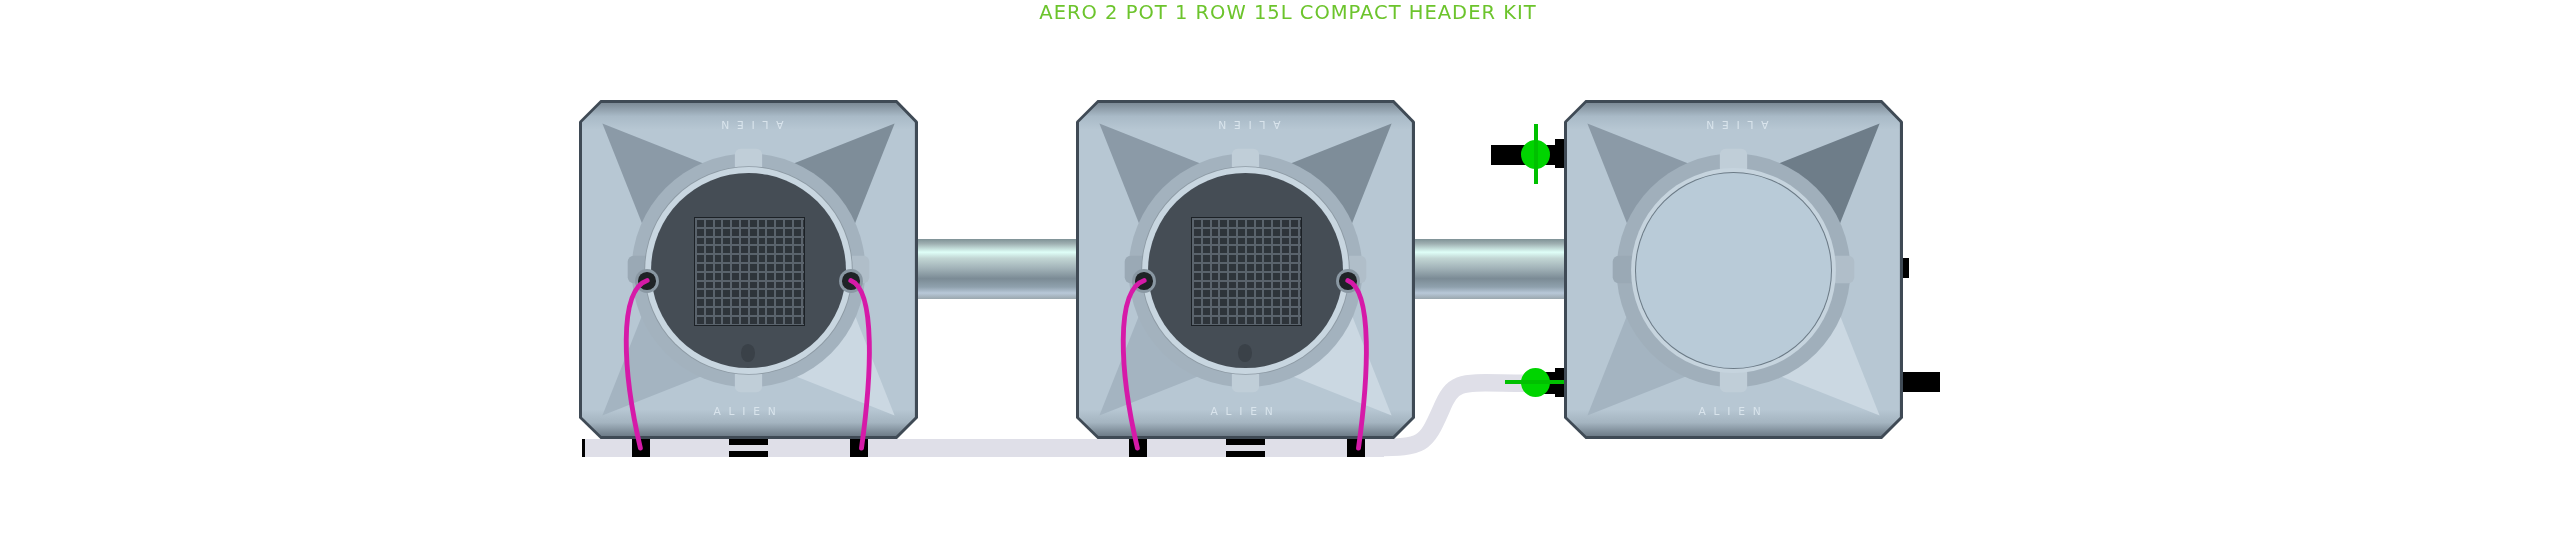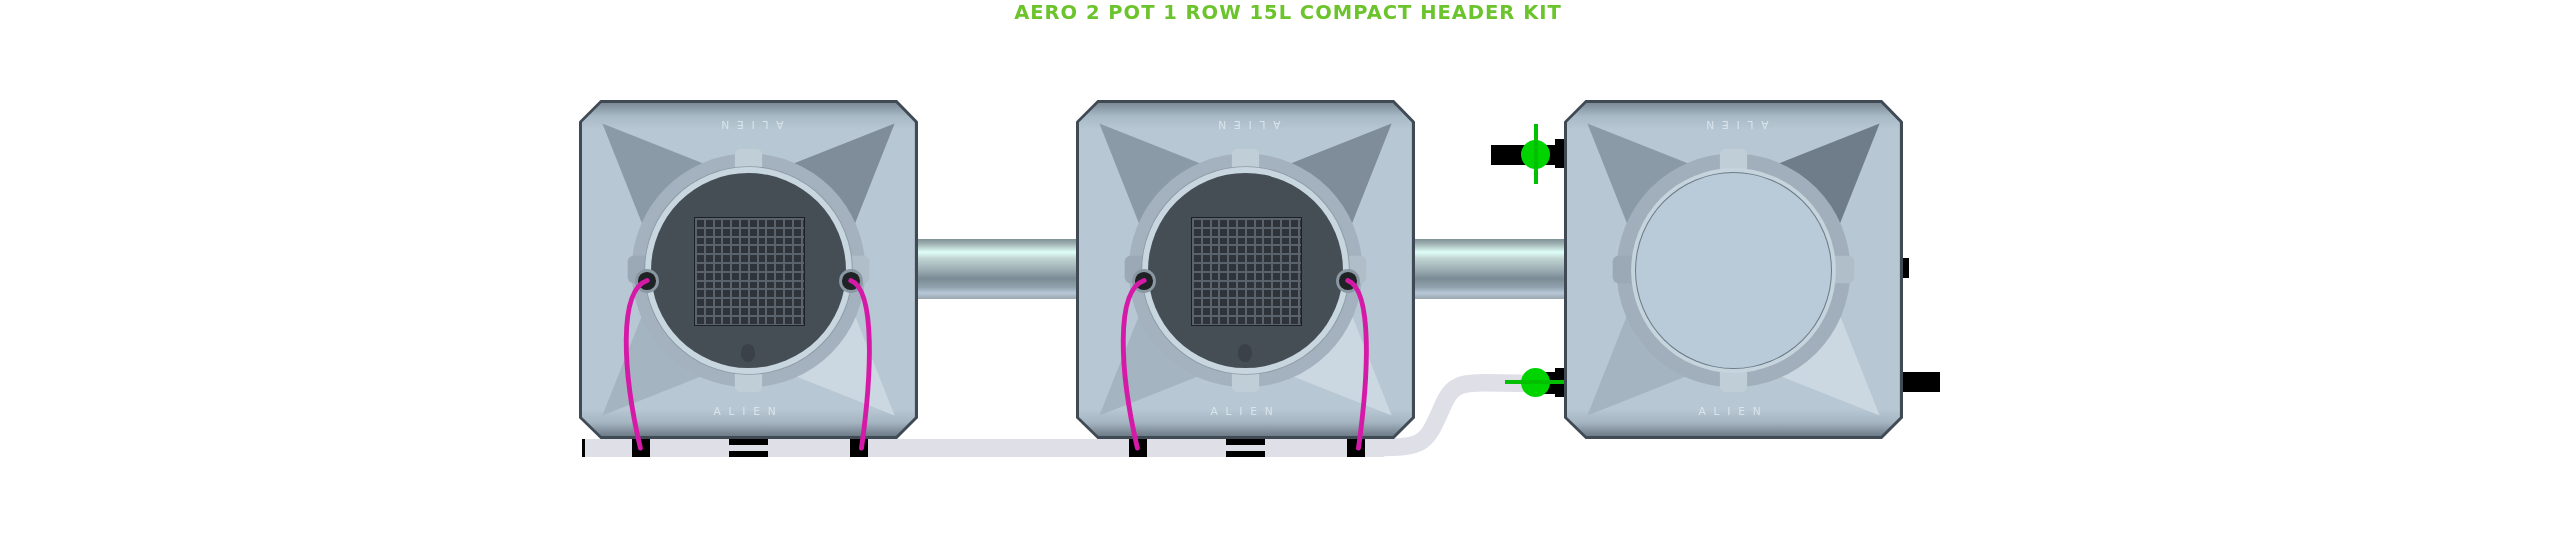--- a/index.html
+++ b/index.html
@@ -54,21 +54,21 @@
   }
   .drain-dot { position:absolute; left:162px; top:244px; width:13.7px; height:17.6px; border-radius:50%; background:#3a4148; }
   .valve {
     position:absolute; width:29px; height:29px; border-radius:50%; background:#00d400;
   }
   .valve-bar { position:absolute; background:#00c000; }
 </style>
 </head>
 <body>
 
-<div class="title" style="color:#6cc42c;font-weight:bold;">AERO 2 POT 1 ROW 15L COMPACT HEADER KIT</div>
+<div class="title" style="color:#6cc42c;">AERO 2 POT 1 ROW 15L COMPACT HEADER KIT</div>
 
 <div class="abs pipe" style="left:915px; top:239px; width:176px; height:60px;"></div>
 <div class="abs pipe" style="left:1412px; top:239px; width:176px; height:60px;"></div>
 
 <div class="abs tube-line" style="left:583px; top:439px; width:801px; height:17.6px;"></div>
 <svg class="abs" style="left:1365px; top:361px;" width="195" height="107" viewBox="0 0 200 110">
   <path d="M 10 89 C 60 89, 62 86, 78 50 C 92 16, 100 23, 172 23" stroke="#dfdfe8" stroke-width="18" fill="none"></path>
 </svg>
 
 <div class="abs black" style="left:582px; top:439px; width:2.9px; height:17.6px;"></div>

